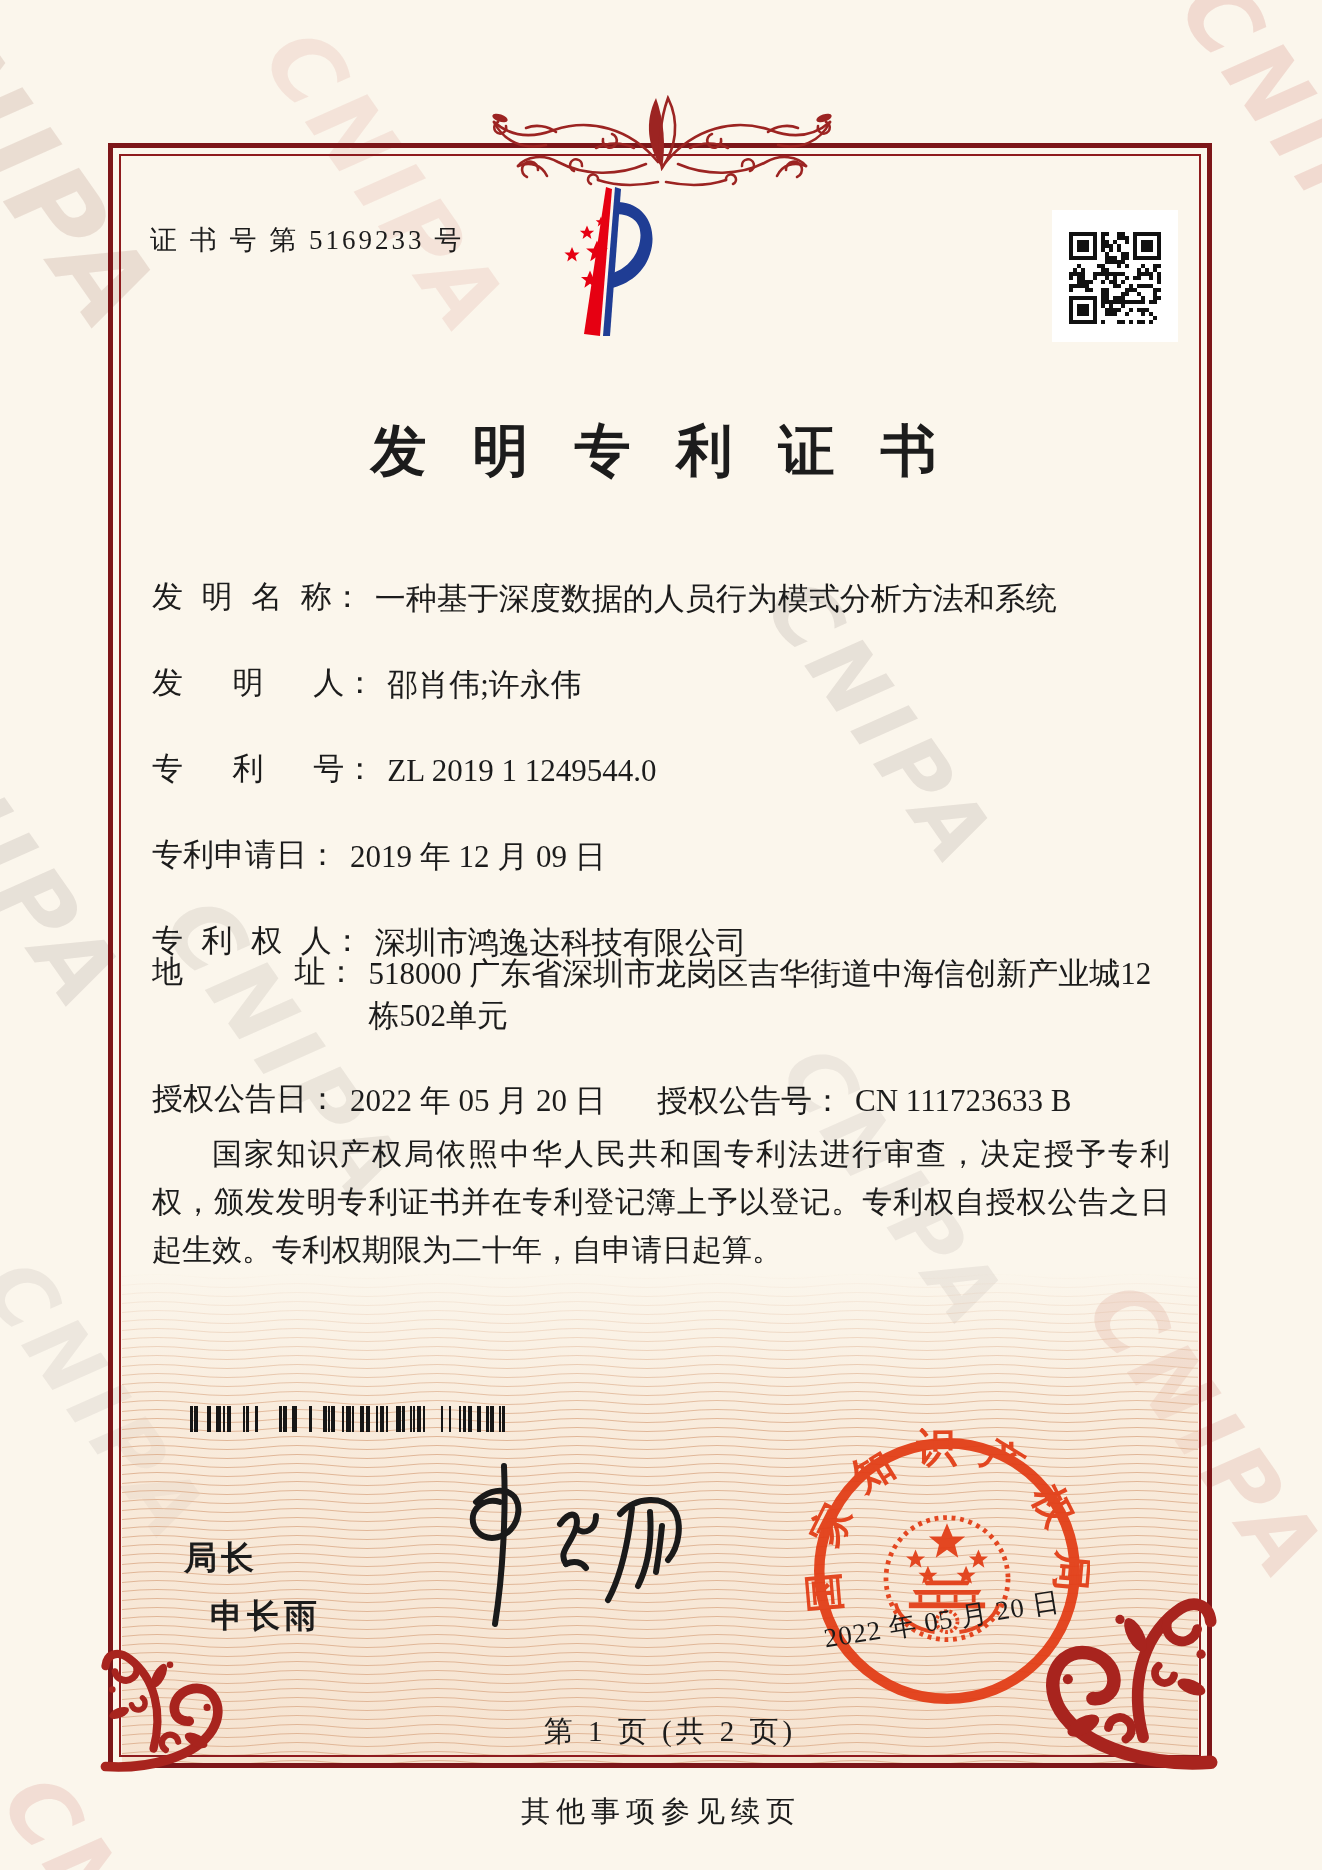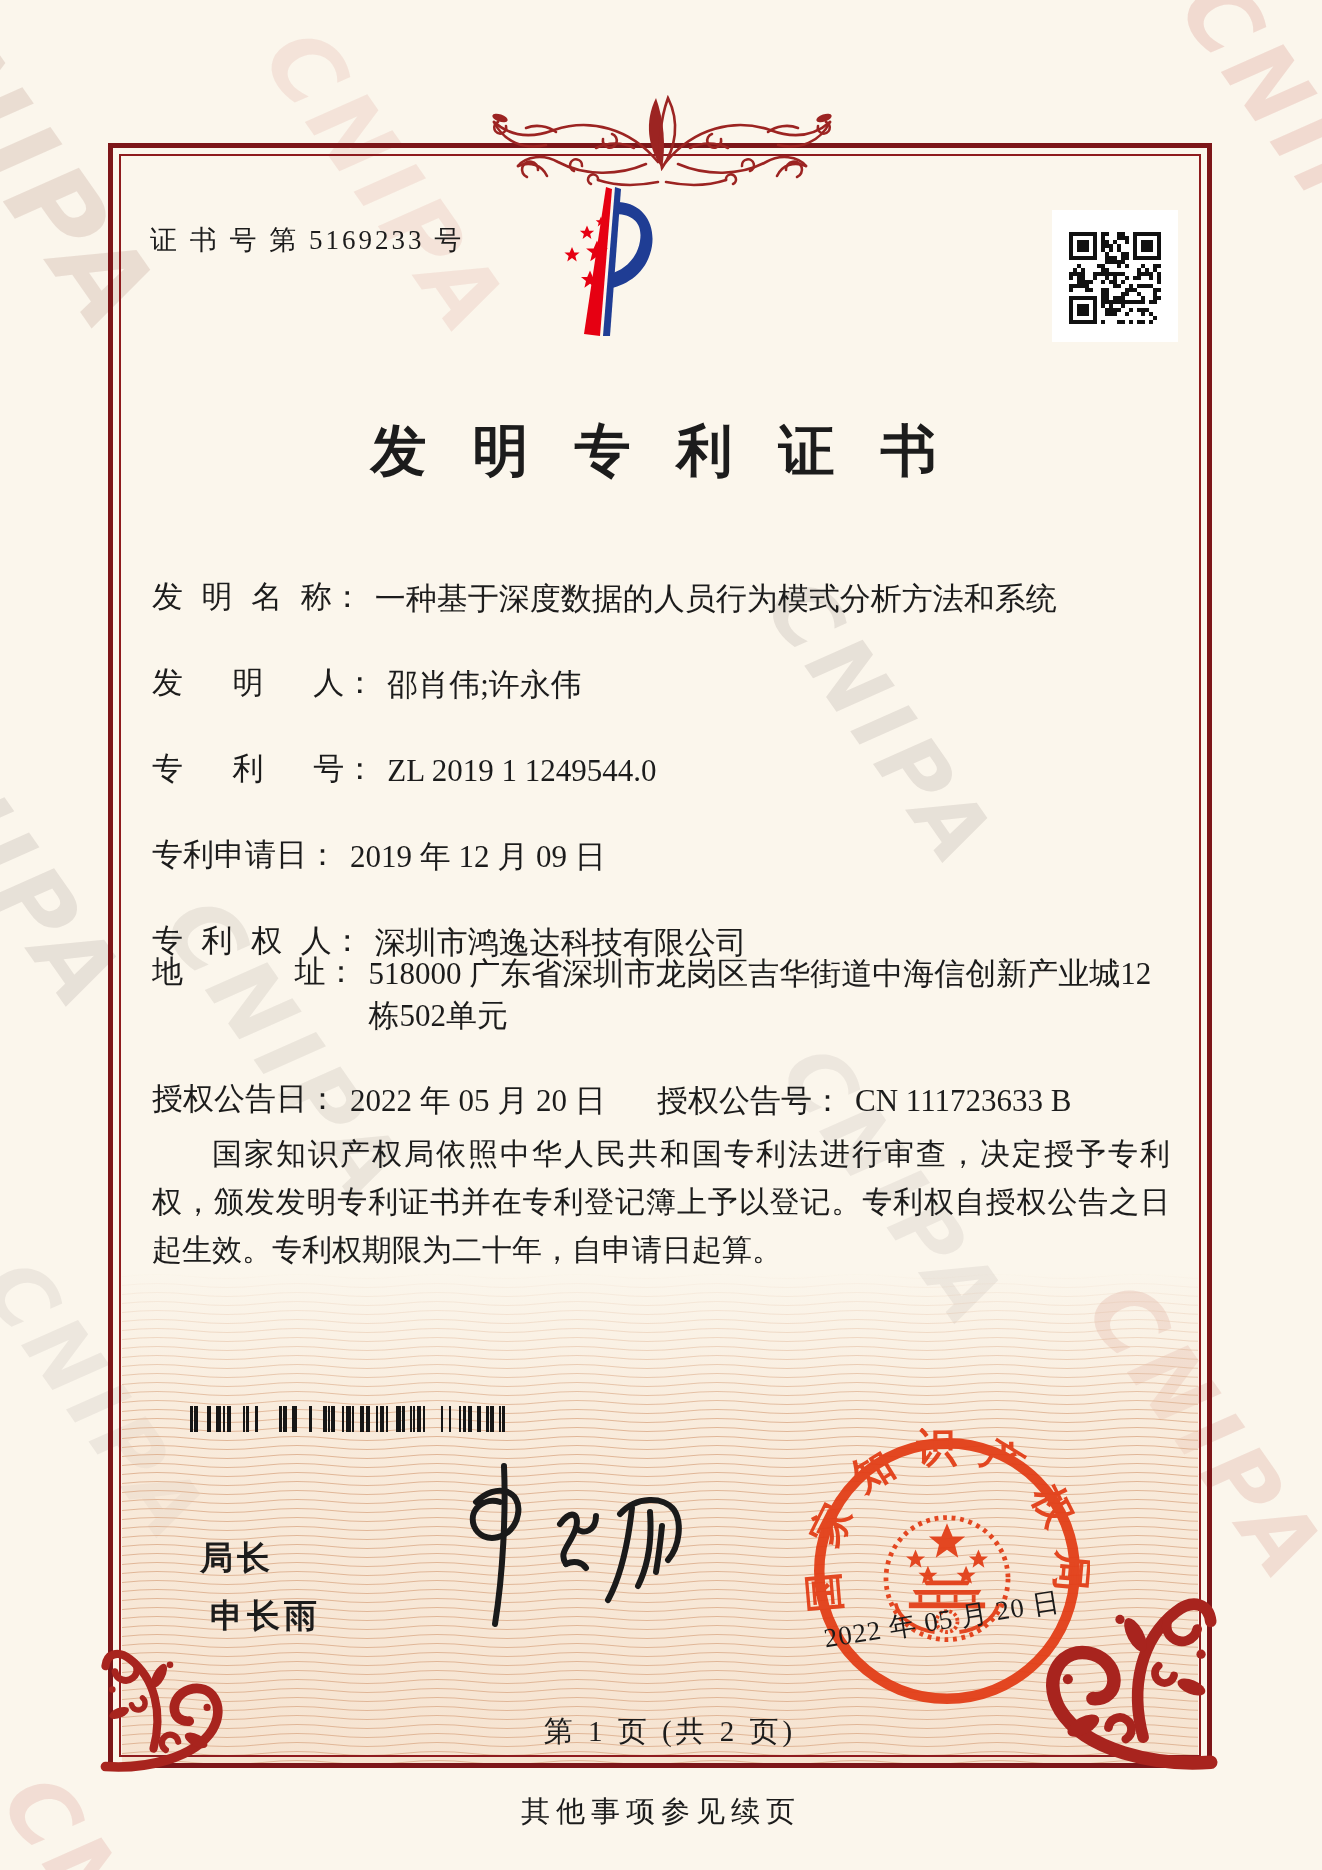--- a/index.html
+++ b/index.html
@@ -37,21 +37,21 @@
   .row{position:absolute;left:152px;font-size:31px;line-height:42px;white-space:nowrap;}
   .flabel{display:inline-block;min-width:168px;vertical-align:top;font-family:Liberation Mono, monospace;}
   .fvalue{margin-left:12px;vertical-align:top;}
   .row-address .fvalue{display:inline-block;width:800px;white-space:normal;}
   .grant2{position:absolute;left:505px;top:0;}
   
   .bodytext{position:absolute;left:152px;top:1112px;width:1018px;margin-top:18px;}
   .bodytext p{margin:0;font-size:30px;line-height:48px;text-indent:2em;text-align:justify;}
   
   .barcode{position:absolute;left:190px;top:1406px;width:345px;height:26px;}
-  .director{position:absolute;left:200px;top:1536px;font-size:33px;font-weight:bold;letter-spacing:4px;}
+  .director{position:absolute;left:184px;top:1536px;font-size:33px;font-weight:bold;letter-spacing:4px;}
   .director-name{position:absolute;left:210px;top:1594px;font-size:33px;font-weight:bold;letter-spacing:4px;}
   .sig{position:absolute;left:408px;top:1452px;width:300px;height:190px;}
   .seal{position:absolute;left:804px;top:1428px;width:286px;height:286px;}
   .seal-date{position:absolute;left:812px;top:1602px;width:260px;text-align:center;
     font-size:27px;letter-spacing:1px;color:#1a1a1a;transform:rotate(-9deg);}
   .page-info{position:absolute;left:18px;right:0;top:1712px;text-align:center;font-size:29px;letter-spacing:4px;}
   .note{position:absolute;left:0;right:0;top:1792px;text-align:center;font-size:29px;letter-spacing:6px;}
   .fl-br{position:absolute;left:1022px;top:1548px;width:196px;height:222px;}
   .fl-bl{position:absolute;left:100px;top:1614px;width:140px;height:158px;transform:scaleX(-1);}
   .ornament{position:absolute;left:480px;top:90px;width:364px;height:112px;}

